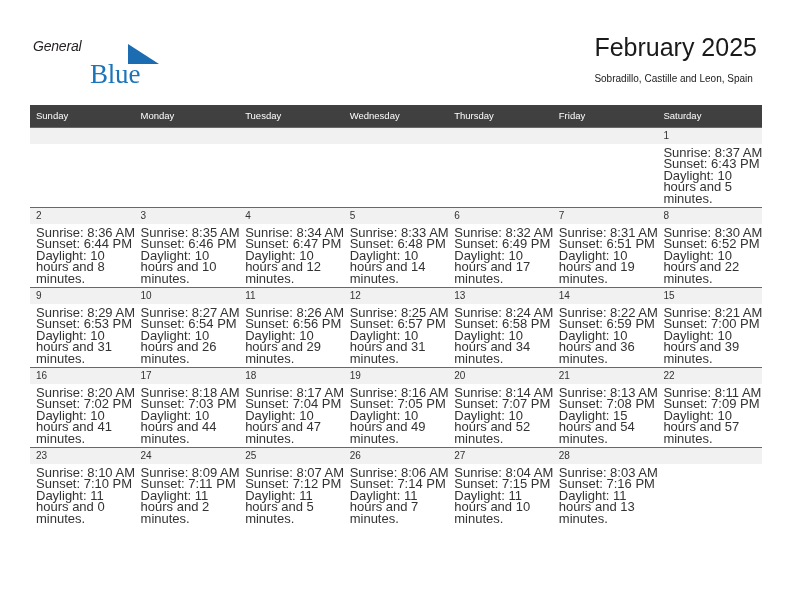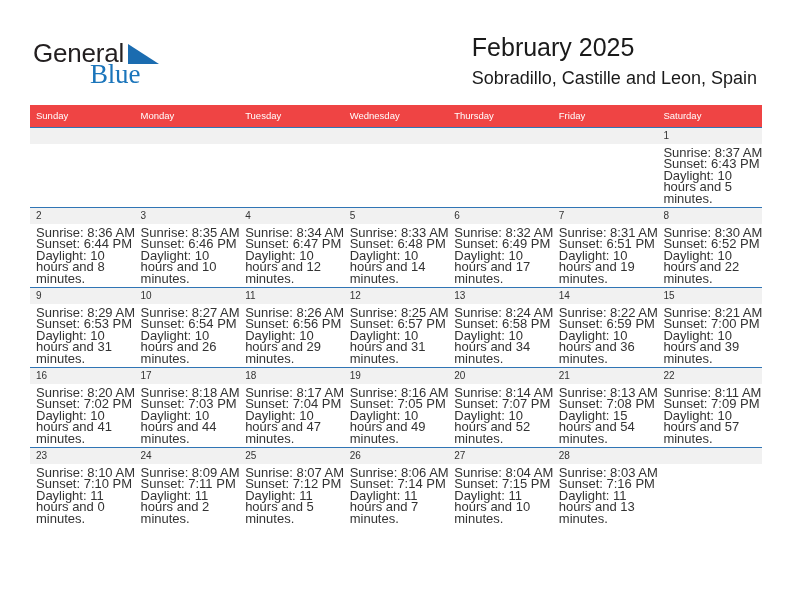--- a/index.html
+++ b/index.html
@@ -33,24 +33,25 @@
     position: absolute;
     left: 33px;
     top: 38px;
     width: 130px;
     height: 50px;
   }
   .logo-general {
     position: absolute;
     left: 0;
     top: 0;
-    font-size: 26px;
+    font-size: 14px;
     color: #231f20;
     letter-spacing: -0.2px;
     font-family: "Liberation Sans", sans-serif;
+    font-style: italic;
   }
   .logo-blue {
     position: absolute;
     left: 57px;
     top: 21px;
     font-size: 27px;
     color: #1b75bb;
     letter-spacing: -0.2px;
     font-family: Liberation Serif, serif;
   }
@@ -72,37 +73,37 @@
   }
   .cal-title {
     font-size: 25px;
     color: #1a1a1a;
     font-weight: normal;
     line-height: 30px;
     font-family: "Liberation Sans", sans-serif;
   }
   .cal-subtitle {
     margin-top: 8px;
-    font-size: 18px;
+    font-size: 10px;
     color: #1a1a1a;
     line-height: 17px;
     font-family: "Liberation Sans", sans-serif;
   }
 
   
   .calendar {
     position: absolute;
     left: 30px;
     top: 105px;
     width: 732px;
     border-collapse: collapse;
     table-layout: fixed;
   }
   .calendar th {
-    background: #ef4444;
+    background: #404040;
     color: #ffffff;
     font-size: 9.5px;
     font-weight: normal;
     text-align: left;
     padding: 5px 0 6px 6px;
     height: 11px;
     font-family: "Liberation Sans", sans-serif;
   }
   .calendar td {
     width: 104.57px;

